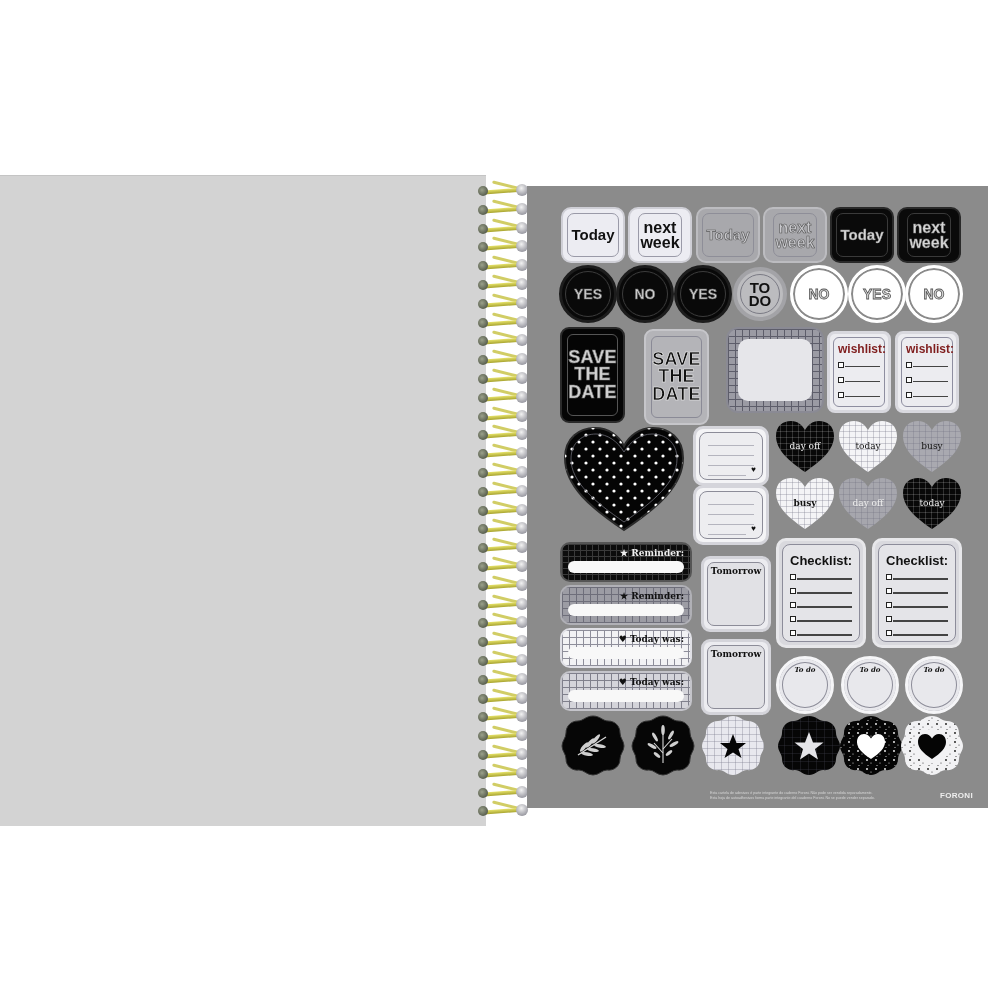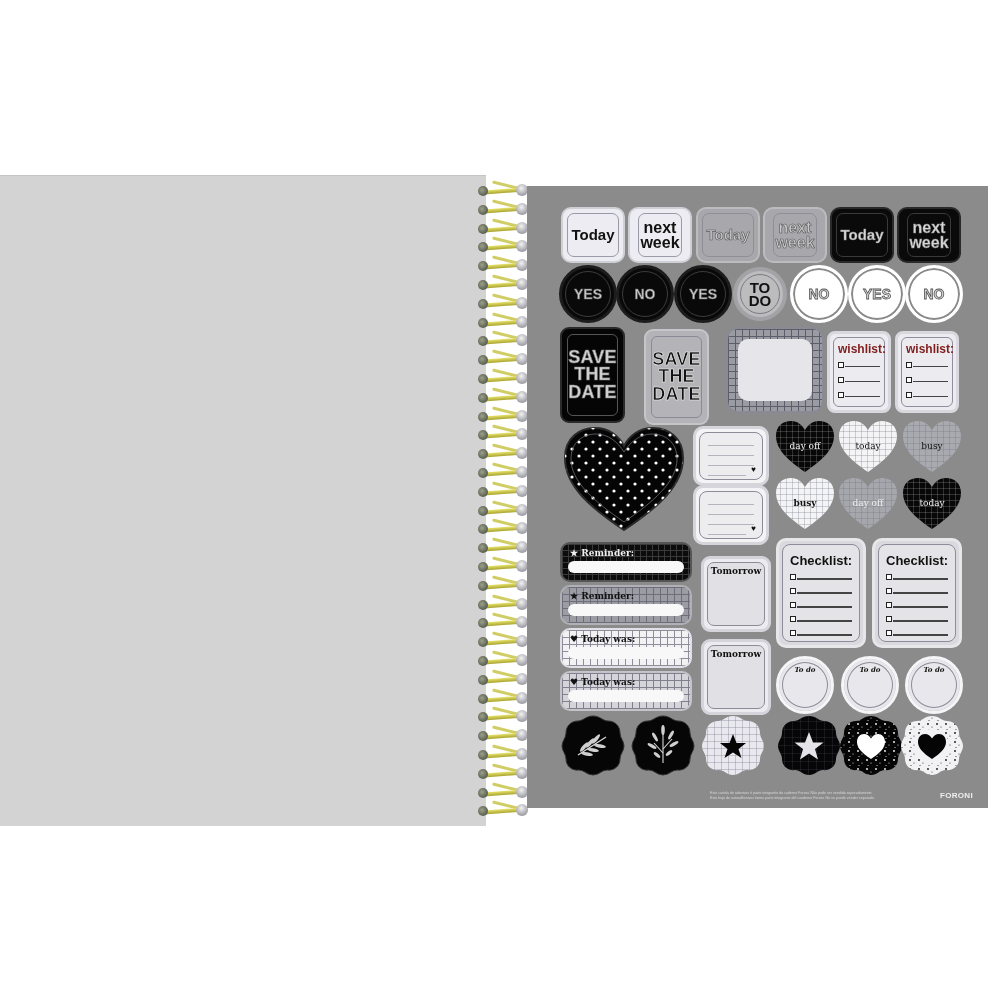--- a/index.html
+++ b/index.html
@@ -60,21 +60,21 @@
   .heart { position: absolute; }
   .heart svg { display: block; }
   .heart-label { position: absolute; left: 0; right: 0; top: 40%; text-align: center; font-family: "DejaVu Serif", serif; font-size: 9px; font-weight: 400; }
 
   .note { width: 76px; height: 60px; border-radius: 10px; background: #f4f4f6; border: 3px solid #d5d5db; padding: 3px; }
   .note .inner { position: relative; width: 100%; height: 100%; border-radius: 8px; border: 1px solid #8c8c98; background: #ededf0; }
   .note .ln { position: absolute; left: 8px; right: 8px; height: 1px; background: #b4b4be; }
   .note .hrt { position: absolute; right: 6px; bottom: 5px; font-size: 8px; color: #111; }
 
   .rem { width: 132px; height: 40px; border-radius: 10px; padding: 3px 6px; display: block; }
-  .rem .lbl { font-family: "DejaVu Serif", serif; font-size: 9px; font-weight: 700; text-align: left; padding-left: 2px; margin-top: 1px; }
+  .rem .lbl { font-family: "DejaVu Serif", serif; font-size: 9px; font-weight: 700; text-align: right; padding-left: 2px; margin-top: 1px; }
   .rem .bar { margin-top: 3px; height: 12px; border-radius: 6px; background: #f8f8f8; }
   .rem.black { background-color: #0c0c0c; background-image: linear-gradient(#3a3a3a 1px, transparent 1px), linear-gradient(90deg, #3a3a3a 1px, transparent 1px); background-size: 6px 6px; border: 2px solid #555; }
   .rem.black .lbl { color: #f0f0f0; }
   .rem.gray { background-color: #9c9ca4; background-image: linear-gradient(#6e6e7a 1px, transparent 1px), linear-gradient(90deg, #6e6e7a 1px, transparent 1px); background-size: 7px 7px; border: 2px solid #b0b0b6; }
   .rem.gray .lbl { color: #111; }
   .rem.white { background-color: #f2f2f4; background-image: linear-gradient(#8e8e9a 1px, transparent 1px), linear-gradient(90deg, #8e8e9a 1px, transparent 1px); background-size: 7px 7px; border: 2px solid #e0e0e6; }
   .rem.white .lbl { color: #111; }
   .rem.light { background-color: #d4d4da; background-image: linear-gradient(#80808c 1px, transparent 1px), linear-gradient(90deg, #80808c 1px, transparent 1px); background-size: 7px 7px; border: 2px solid #c4c4ca; }
   .rem.light .lbl { color: #111; }
 

